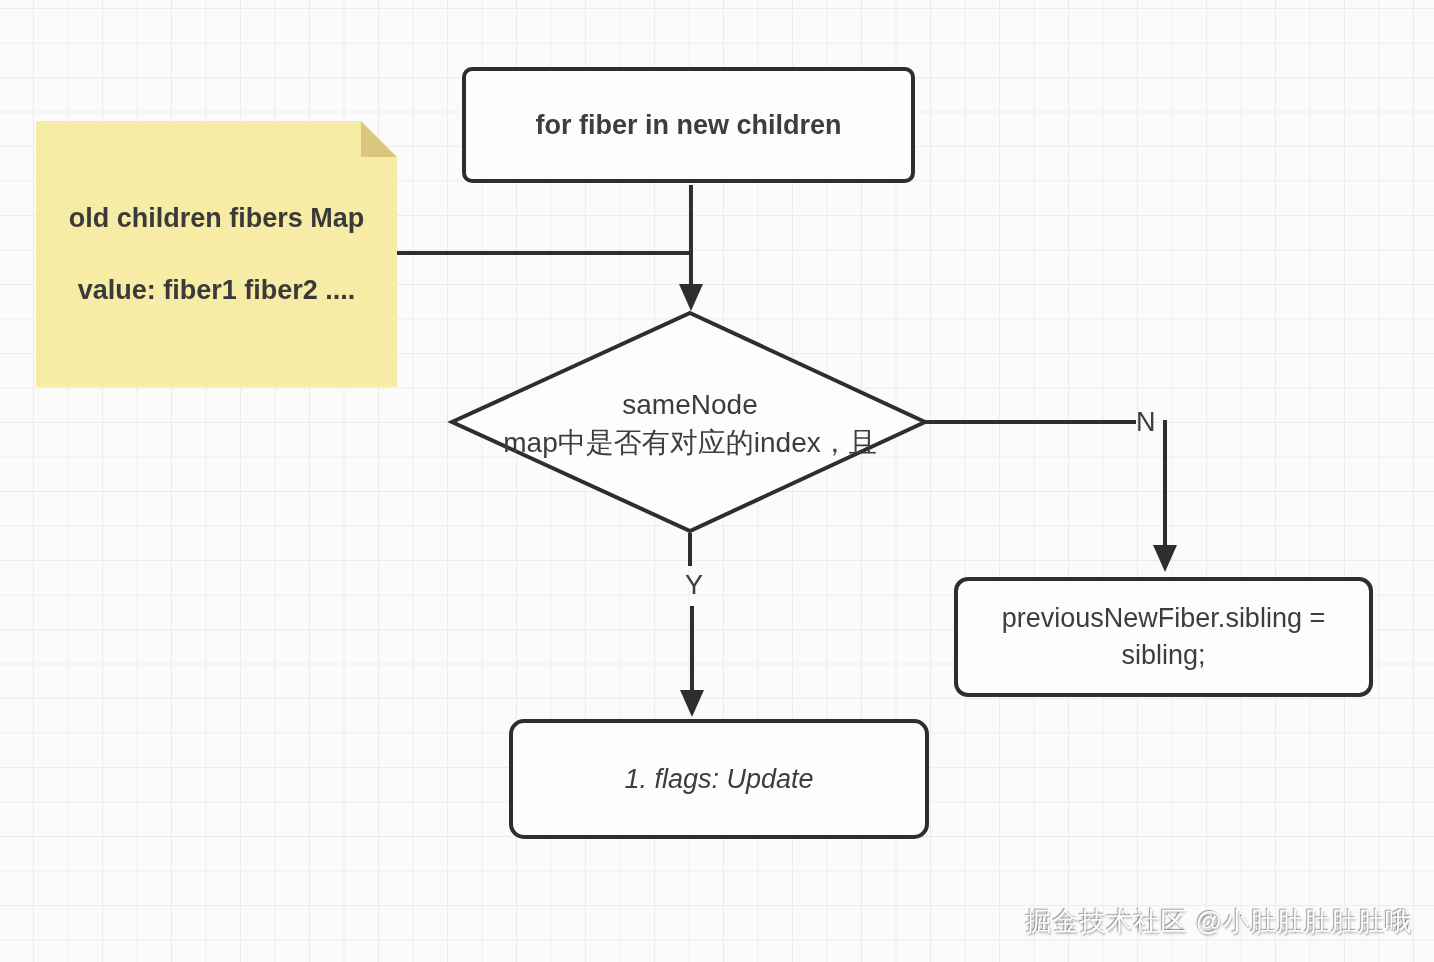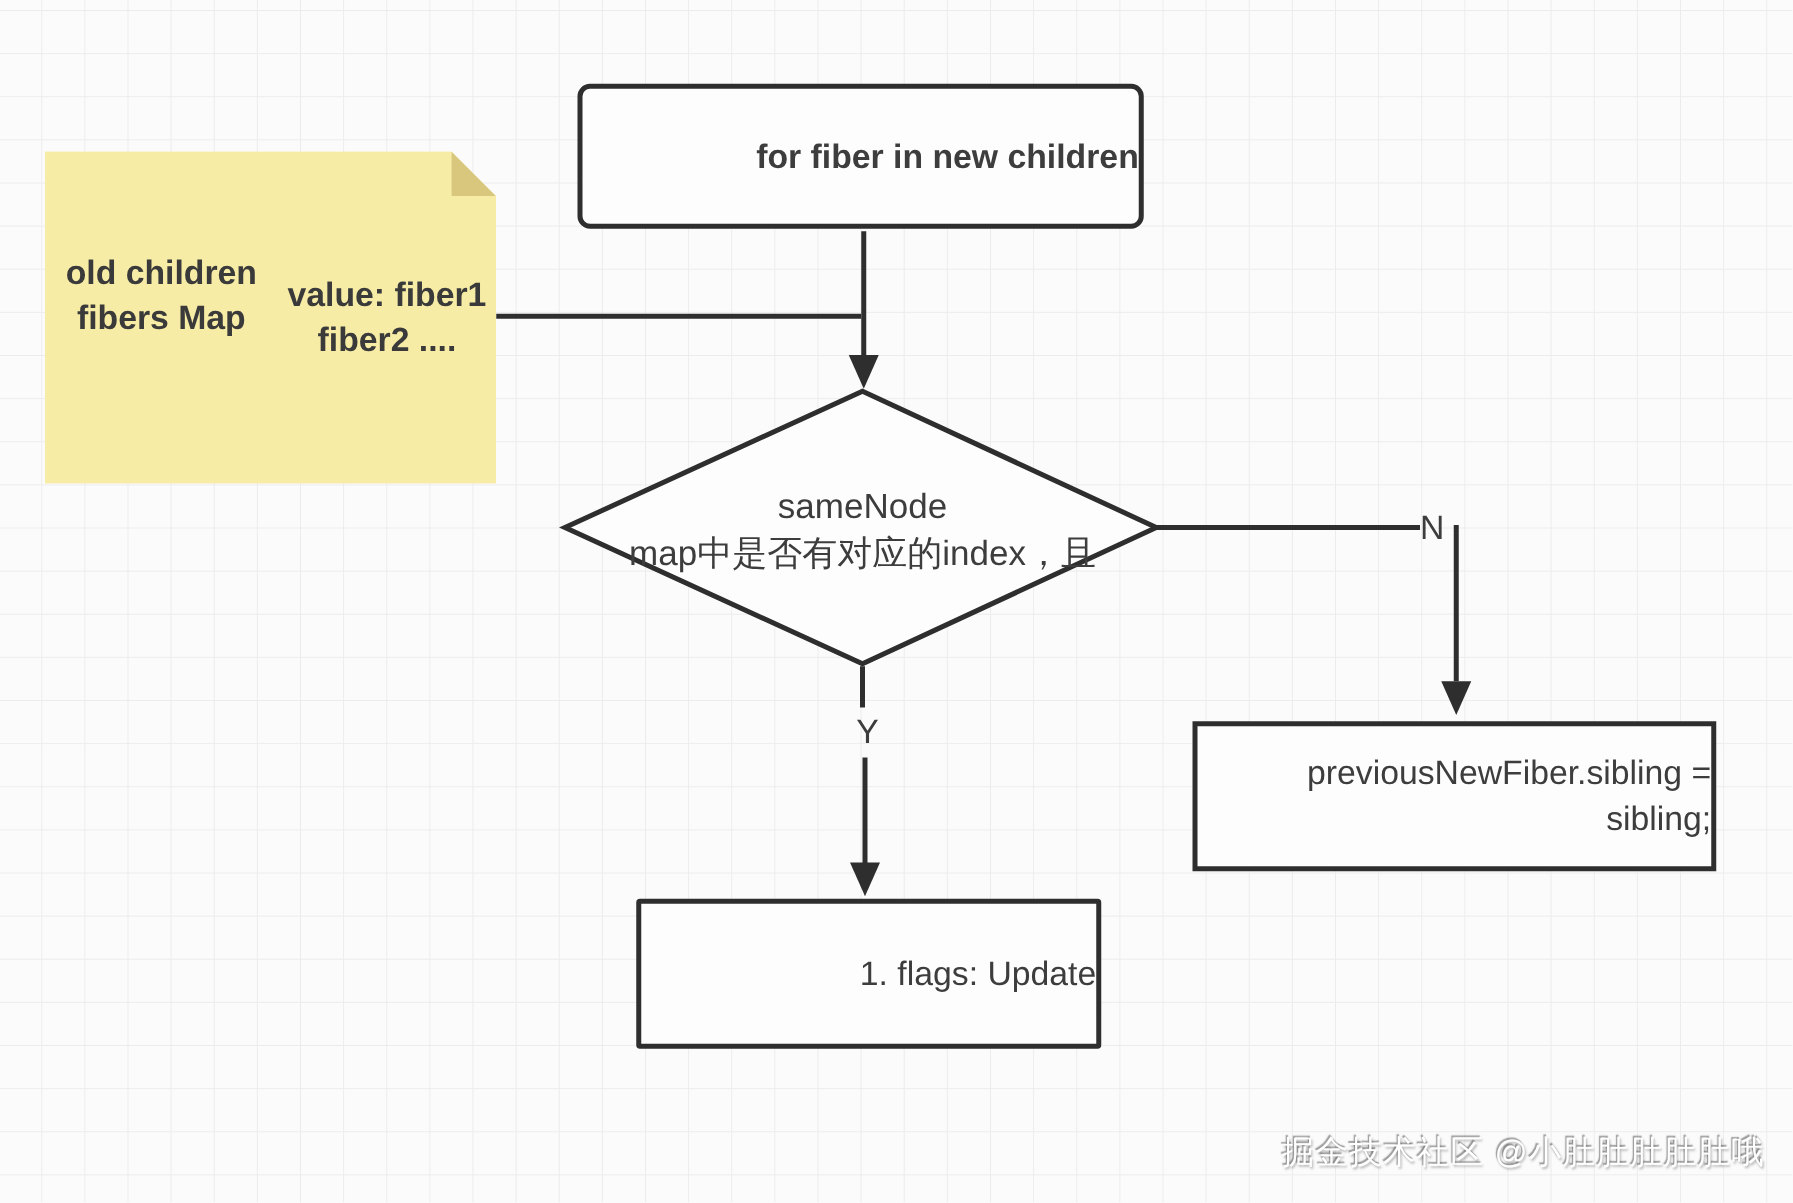--- a/index.html
+++ b/index.html
@@ -20,46 +20,46 @@
   }
   svg.wires{position:absolute;left:0;top:0;width:1434px;height:962px;}
   svg.wires line{stroke:var(--stroke,#2e2e2e);stroke-width:4;}
   svg.wires polygon.head{fill:var(--stroke,#2e2e2e);stroke:none;}
   svg.wires polygon.shape{fill:var(--node-bg,#fdfdfd);stroke:var(--stroke,#2e2e2e);stroke-width:4;stroke-linejoin:miter;}
 
   .node{
     position:absolute;box-sizing:border-box;
     background:var(--node-bg,#fdfdfd);
     border:4px solid var(--stroke,#2e2e2e);
-    display:flex;flex-direction:column;align-items:flex-end;justify-content:center;
+    display:flex;flex-direction:column;align-items:center;justify-content:center;
     color:var(--text,#3d3d3d);
     font-size:27px;line-height:37px;text-align:center;
   }
   .node.start{left:462px;top:67px;width:453px;height:116px;border-radius:10px;font-weight:bold;}
-  .node.yes-result{left:509px;top:719px;width:372px;height:120px;border-radius:3px;}
-  .node.no-result{left:954px;top:577px;width:419px;height:120px;border-radius:0;}
+  .node.yes-result{left:509px;top:719px;width:420px;height:120px;border-radius:15px;font-style:italic;}
+  .node.no-result{left:954px;top:577px;width:419px;height:120px;border-radius:14px;}
 
   .decision-text{
     position:absolute;left:450px;top:386px;width:480px;
     text-align:center;color:var(--text,#3d3d3d);
     font-size:28px;line-height:38px;
   }
 
   .edge-label{
     position:absolute;color:var(--text,#3d3d3d);
     font-size:27px;line-height:30px;
   }
   .edge-label.y{left:679px;top:570px;width:30px;text-align:center;}
   .edge-label.n{left:1136px;top:407px;}
 
   .sticky-note{
     position:absolute;left:36px;top:121px;width:361px;height:266px;
     background:var(--note-bg,#f7eca5);
     clip-path:polygon(0 0, 325px 0, 100% 36px, 100% 100%, 0 100%);
-    display:flex;flex-direction:row;align-items:center;justify-content:center;
+    display:flex;flex-direction:column;align-items:center;justify-content:center;
     color:#3a3a3a;font-weight:bold;font-size:27px;line-height:36px;text-align:center;
   }
   .sticky-note .note-title{margin-bottom:36px;}
   .note-fold{
     position:absolute;right:0;top:0;width:36px;height:36px;
     background:var(--note-fold,#d8c77d);
     clip-path:polygon(0 0, 100% 100%, 0 100%);
   }
 
   .watermark{

